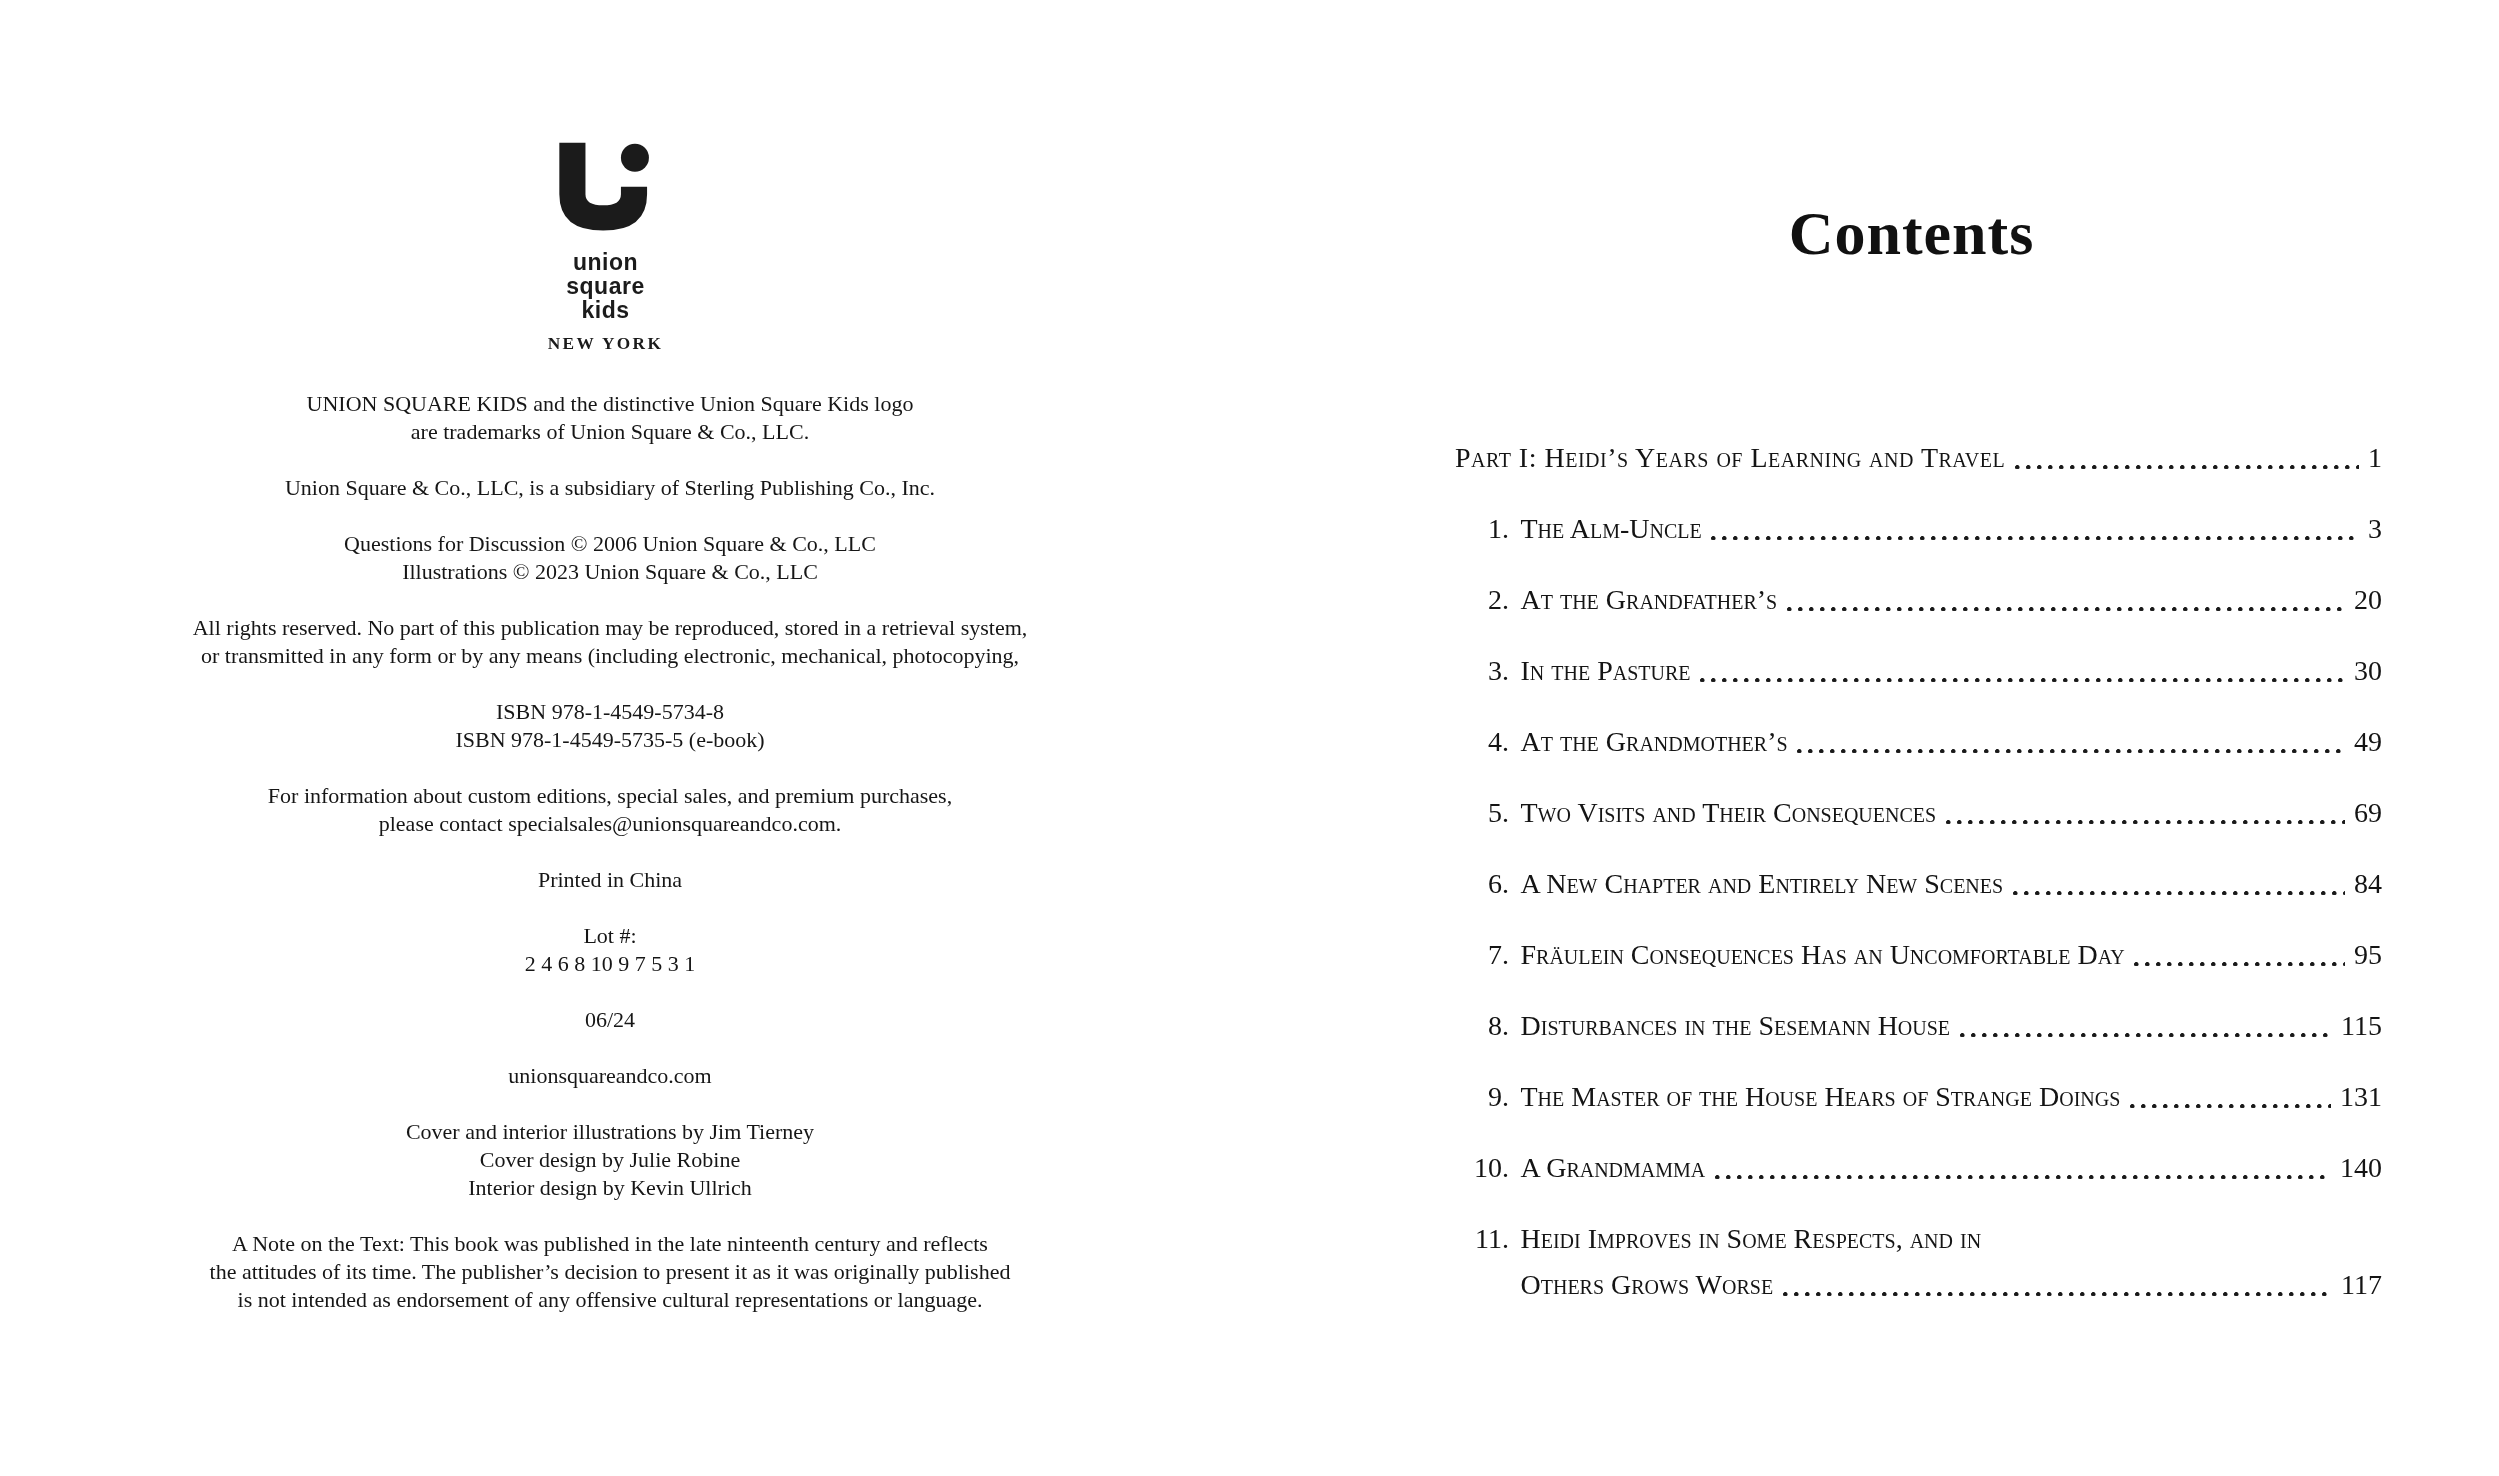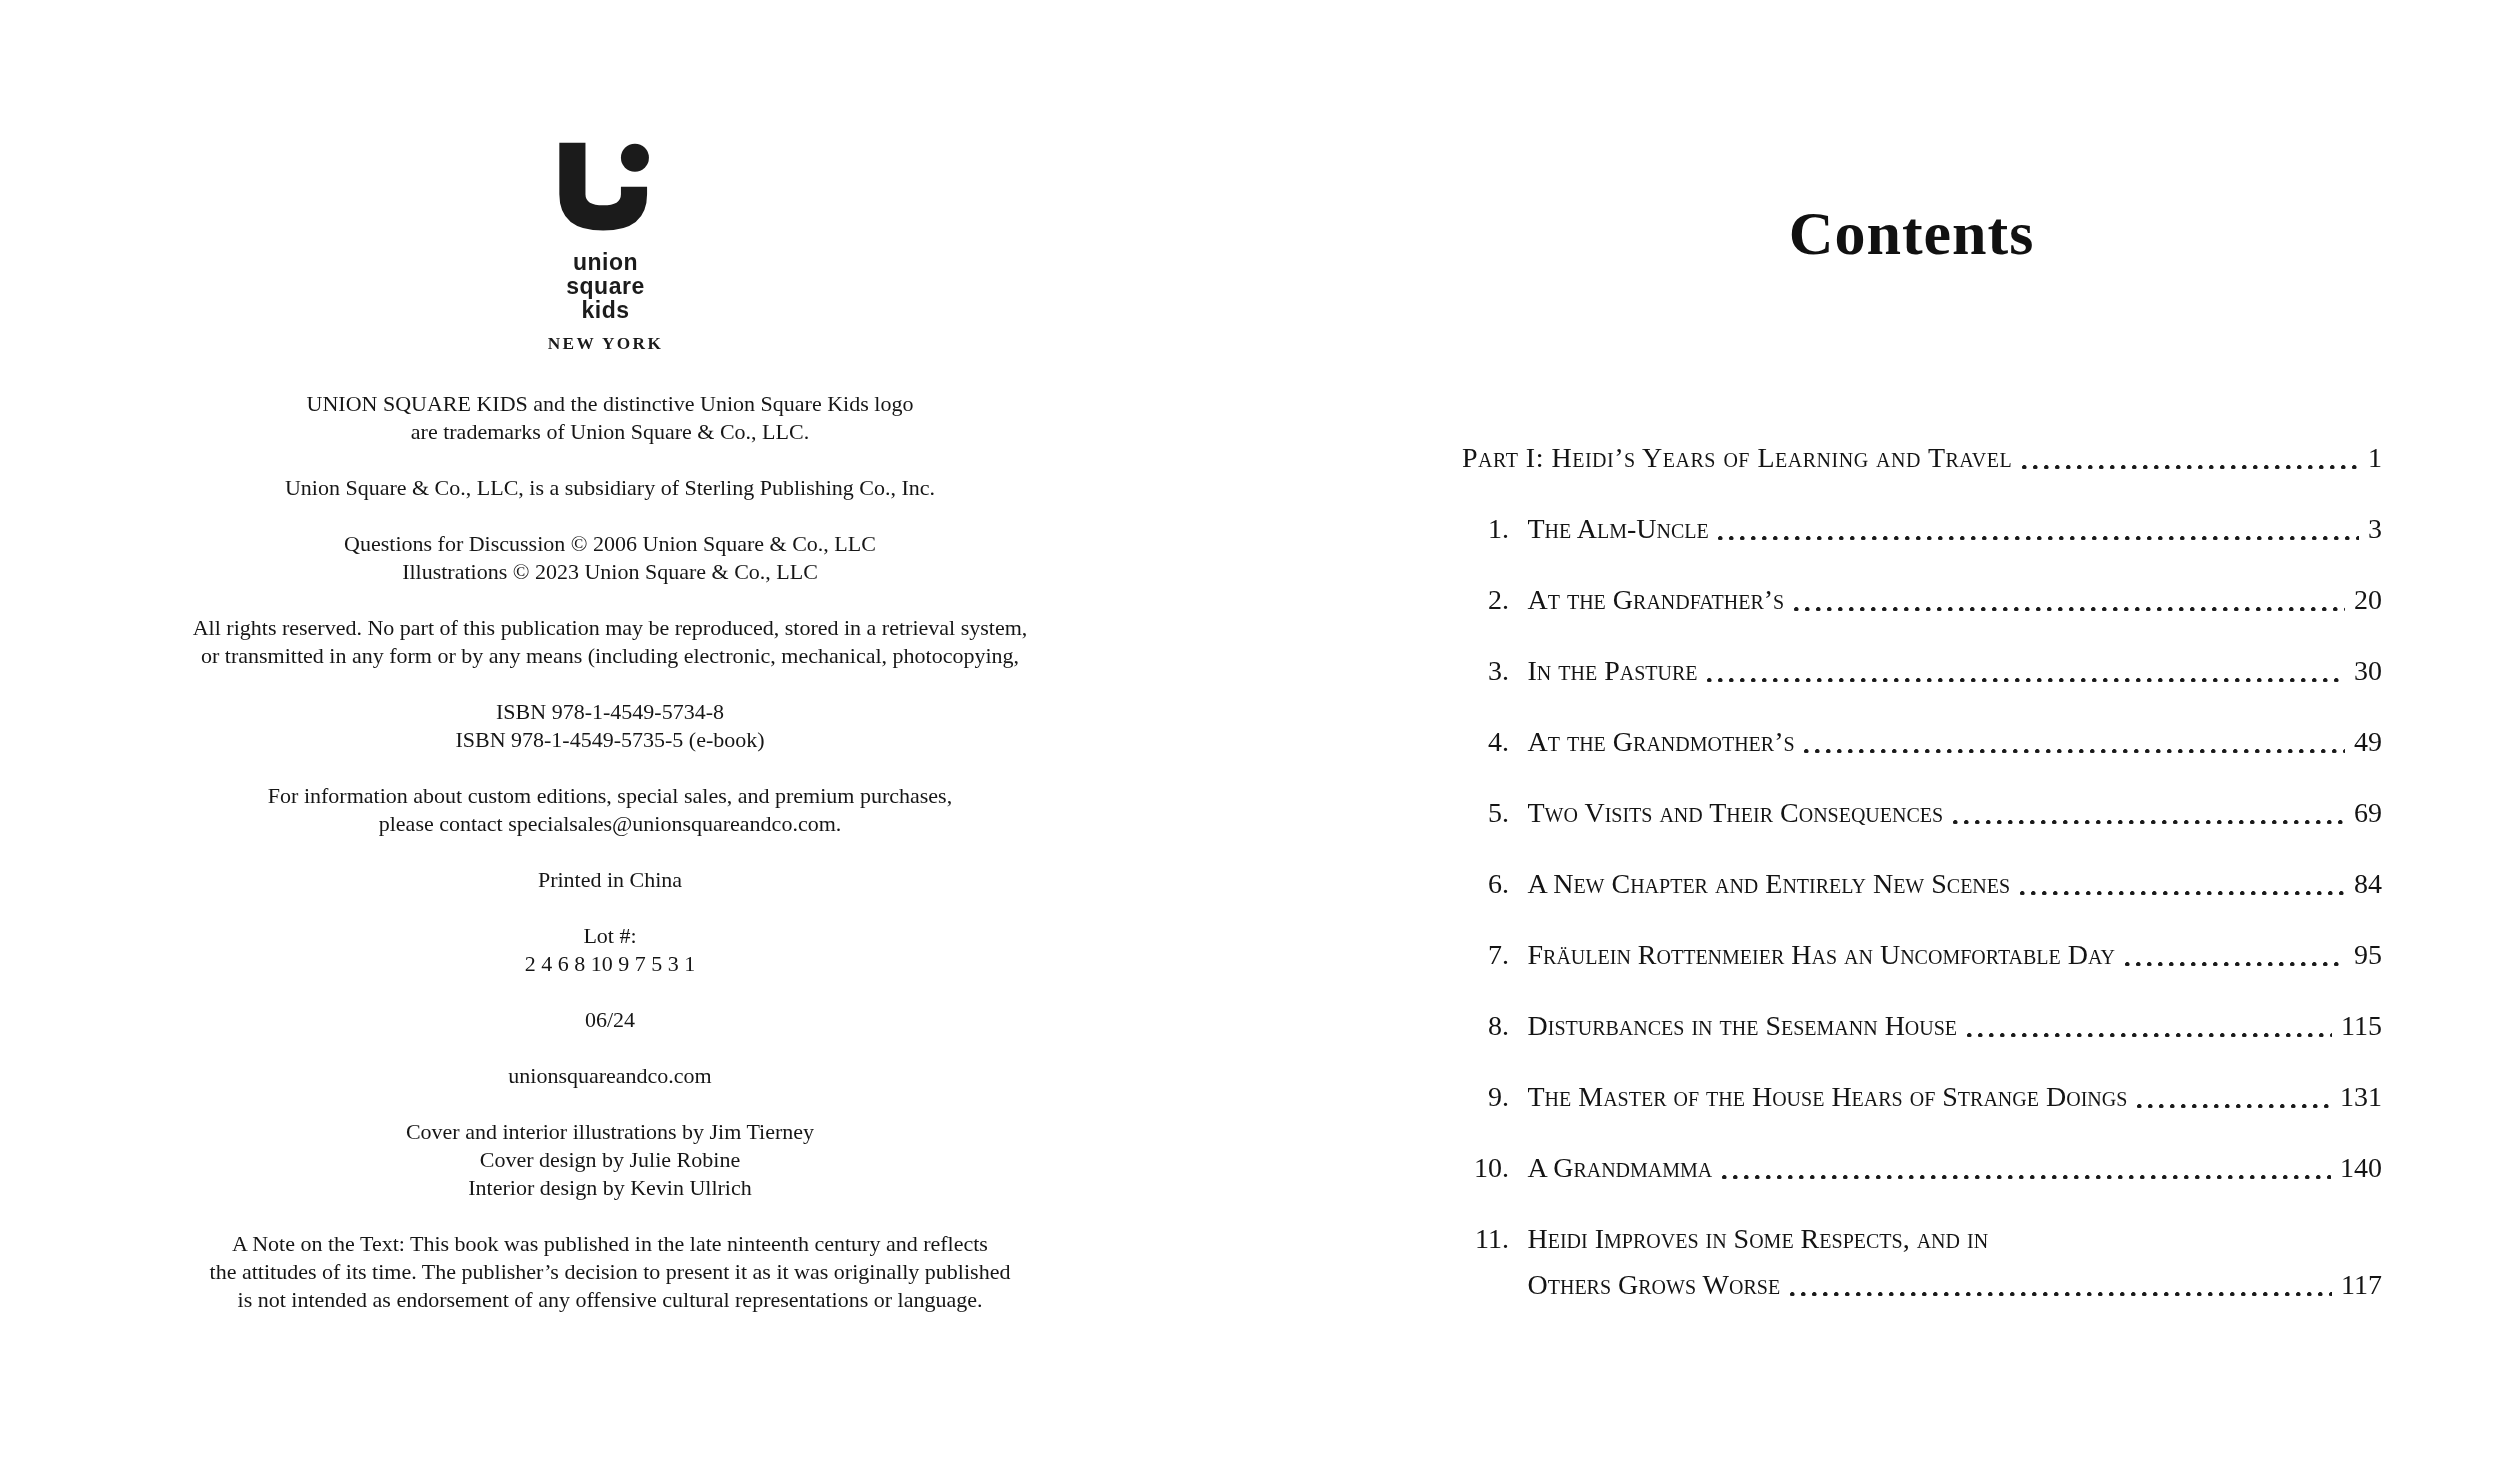--- a/index.html
+++ b/index.html
@@ -65,21 +65,21 @@
     margin-bottom: 35px;
     font-variant: small-caps;
   }
   .toc-row.cont { margin-top: -25px; }
   .toc-num {
     flex: 0 0 54px;
     text-align: right;
     padding-right: 11.5px;
     font-variant: normal;
   }
-  .toc-label { white-space: nowrap; margin-left: 7px; }
+  .toc-label { white-space: nowrap; }
   .toc-part .toc-label { letter-spacing: 0.5px; }
   .leader {
     flex: 1 1 auto;
     height: 4.8px;
     margin: 0 8.7px 0 9.6px;
     align-self: flex-end;
     margin-bottom: 6.7px;
     background-image: radial-gradient(circle at 2.3px 2.3px, #191919 1.9px, rgba(0,0,0,0) 2.6px);
     background-size: 11px 4.8px;
     background-repeat: repeat-x;
@@ -196,21 +196,21 @@
         <span class="toc-page">69</span>
       </div>
       <div class="toc-row">
         <span class="toc-num">6.</span>
         <span class="toc-label">A New Chapter and Entirely New Scenes</span>
         <div class="leader"></div>
         <span class="toc-page">84</span>
       </div>
       <div class="toc-row">
         <span class="toc-num">7.</span>
-        <span class="toc-label">Fräulein Rottenmeier Has an Uncomfortable Day</span>
+        <span class="toc-label">Fräulein Consequences Has an Uncomfortable Day</span>
         <div class="leader"></div>
         <span class="toc-page">95</span>
       </div>
       <div class="toc-row">
         <span class="toc-num">8.</span>
         <span class="toc-label">Disturbances in the Sesemann House</span>
         <div class="leader"></div>
         <span class="toc-page">115</span>
       </div>
       <div class="toc-row">

